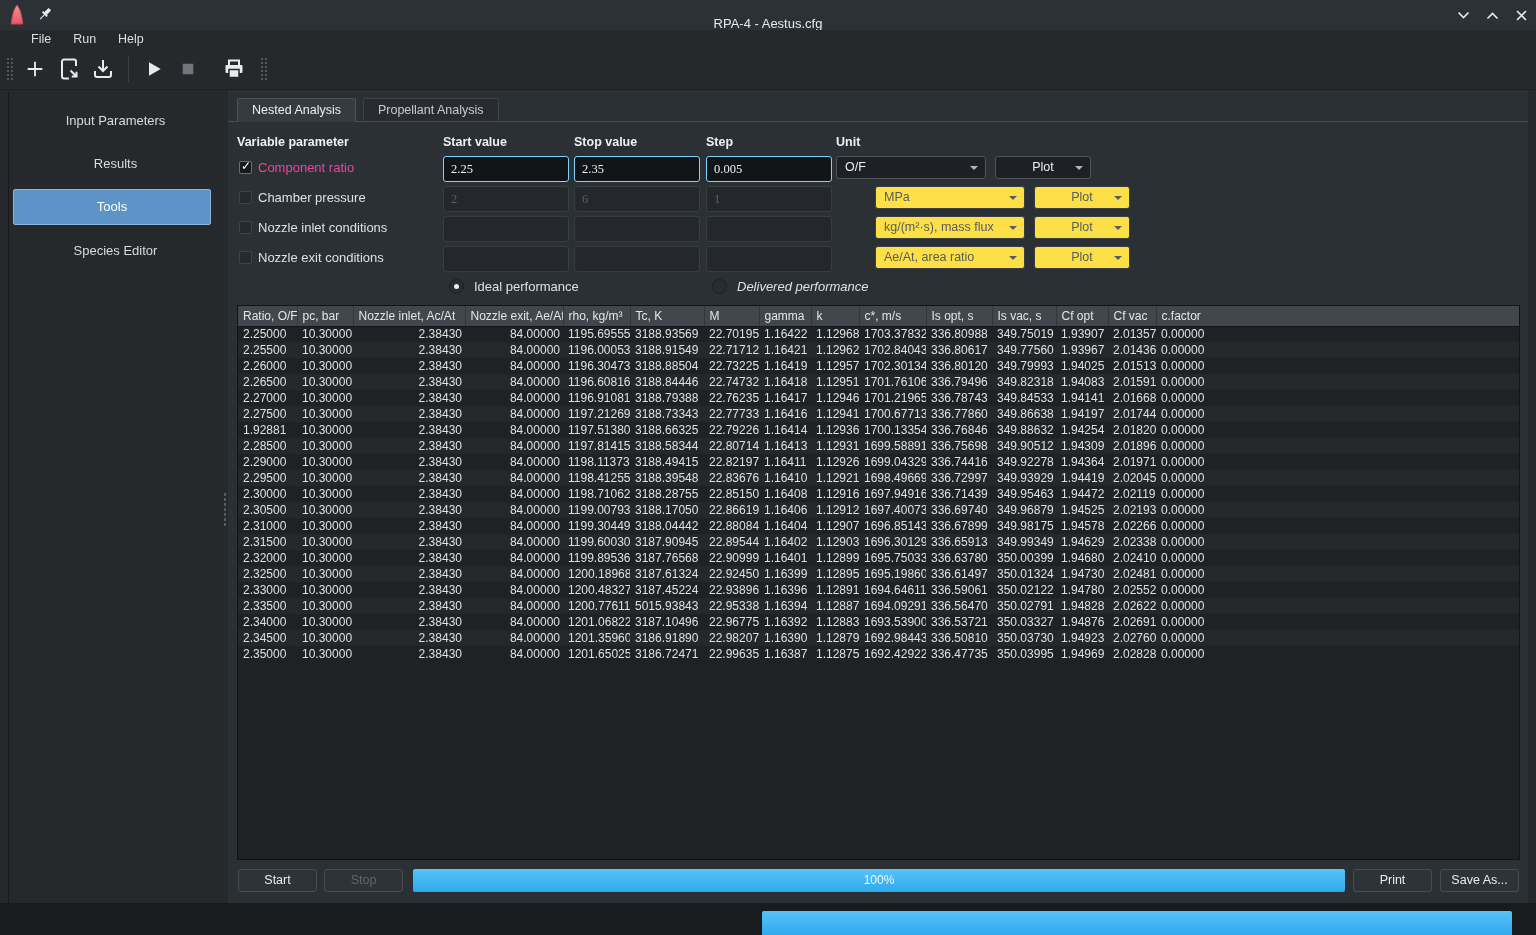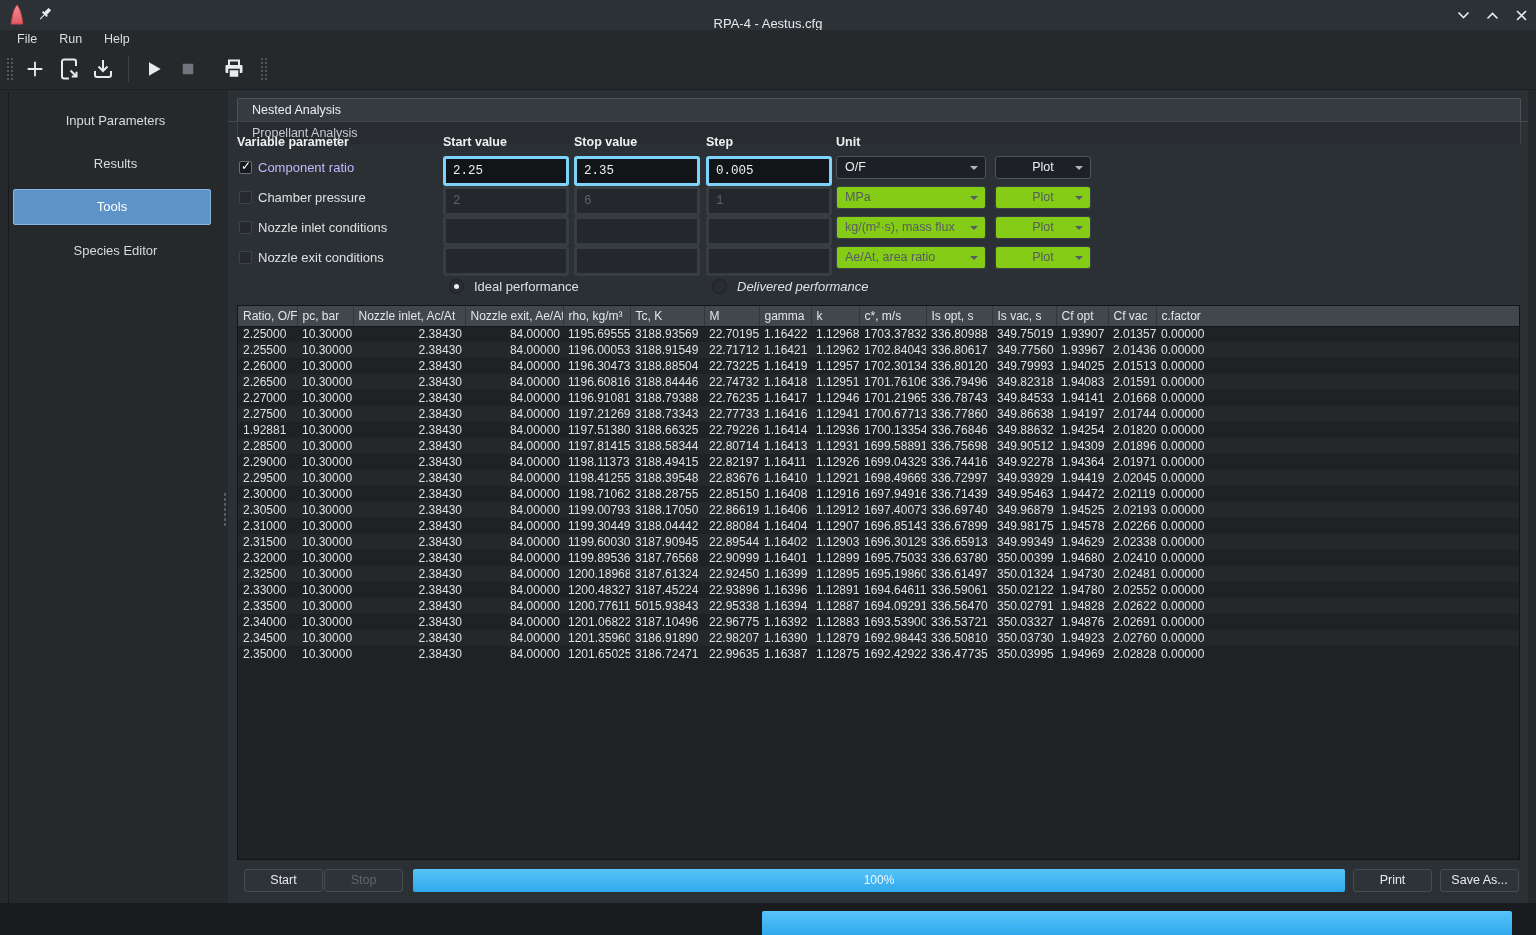--- a/index.html
+++ b/index.html
@@ -8,21 +8,21 @@
 
   
   .titlebar { position:absolute; left:0; top:0; width:1536px; height:30px; background:#2c3136; display:flex; align-items:center; }
   .titlebar .app-icon { margin-left:8px; }
   .titlebar .pin-icon { margin-left:12px; }
   .title-text { position:absolute; left:0; right:0; text-align:center; font-size:13px; color:#e6e9eb;margin-top:16px; }
   .win-controls { position:absolute; right:6px; top:0; height:30px; display:flex; align-items:center; gap:11px; }
   .win-btn { width:18px; height:18px; display:flex; align-items:center; justify-content:center; cursor:default; }
 
   
-  .menubar { position:absolute; left:0; top:30px; width:1536px; height:18px; display:flex; align-items:center; padding-left:6px; background:#26292c; }
+  .menubar { position:absolute; left:0; top:30px; width:1536px; height:18px; display:flex; align-items:center; padding-left:20px; background:#26292c; }
   .menu-item { font-size:12.5px; color:#dcdfe1; padding:0 11px; height:18px; line-height:18px; }
 
   
   .toolbar { position:absolute; left:0; top:48px; width:1536px; height:42px; background:#26292c; display:flex; align-items:center; border-bottom:1px solid #1d2023; }
   .tool-btn { width:34px; height:30px; display:flex; align-items:center; justify-content:center; }
   .drag-handle { width:8px; height:26px; margin:0 5px; background-image:radial-gradient(#51565b 1px, transparent 1.2px); background-size:4px 4px; background-position:1px 1px; }
   .tool-sep { width:1px; height:26px; background:#3b4045; margin:0 8px; }
 
   
   .sidebar { position:absolute; left:8px; top:92px; width:214px; height:811px; background:#26292c; border-left:1px solid #17191c; }
@@ -30,46 +30,46 @@
   .side-item.i0 { margin-top:17px; }
   .side-item.i1 { margin-top:19px;text-align:center; }
   .side-item.i3 { margin-top:14px; }
   .side-item.active { margin-top:13px; height:36px; line-height:34px; background:#5d93c7; border:1px solid #8ab5de; border-radius:2px; margin-left:4px; margin-right:11px; color:#ffffff; }
   .splitter { position:absolute; left:222px; top:92px; width:6px; height:811px; }
   .splitter .dots { position:absolute; left:1px; top:400px; width:5px; height:36px; background-image:radial-gradient(#565b60 1px, transparent 1.2px); background-size:4px 5px; }
 
   
   .main { position:absolute; left:228px; top:90px; width:1300px; height:813px; background:#2b3034; }
 
-  .tabbar { position:absolute; left:0; top:8px; width:1300px; height:24px; border-bottom:1px solid #454b51; display:flex; padding-left:9px;flex-direction:column; }
+  .tabbar { position:absolute; left:0; top:8px; width:1300px; height:24px; border-bottom:1px solid #454b51; display:flex; padding-left:9px; }
   .tab { height:23px; line-height:22px; padding:0 14px; font-size:12.5px; margin-right:7px; border:1px solid #3e4348; border-bottom:none; border-radius:2px 2px 0 0; background:#282c30; color:#c7cacd; }
   .tab.active { background:#353b41; border-color:#4c5258; color:#eceef0; height:24px; }
 
   
   .form-head { position:absolute; top:45px; font-size:12.5px; font-weight:bold; color:#eef0f2; }
   .fh0 { left:9px; } .fh1 { left:215px; } .fh2 { left:346px; } .fh3 { left:478px; } .fh4 { left:608px; }
 
   .frow { position:absolute; left:0; width:1300px; height:23px; }
   .fr0 { top:66px; } .fr1 { top:96px; } .fr2 { top:126px; } .fr3 { top:156px; }
 
   .checkbox { position:absolute; left:11px; top:5px; width:13px; height:13px; background:#26292d; border:1px solid #3e4348; border-radius:2px; }
   .checkbox.checked { background:#17191c; border-color:#6a7076; }
   .checkbox.checked::after { content:"✓"; position:absolute; left:1px; top:-3px; font-size:12px; color:#fff; }
-  .frow-label { position:absolute; left:30px; top:4px; font-size:13px; color:#c4b5fd; }
+  .frow-label { position:absolute; left:30px; top:4px; font-size:13px; color:#ec4899; }
   .frow.off .frow-label { color:#dee1e3; }
 
-  .tinput { position:absolute; top:0; width:126px; height:23px; background:#121517; border:3px solid #7dd3fc; border-radius:3px; color:#eceef0; font-size:12.5px; font-family:Liberation Mono, monospace; padding:12px 7px; outline:none; }
+  .tinput { position:absolute; top:0; width:126px; height:23px; background:#121517; border:1px solid #7dd3fc; border-radius:3px; color:#eceef0; font-size:12.5px; font-family:Liberation Serif, serif; padding:12px 7px; outline:none; }
   .in-start { left:215px; } .in-stop { left:346px; } .in-step { left:478px; }
   .frow.off .tinput { background:#24272b; border-color:#383d41; color:#5d6369; }
 
   .combo { position:absolute; top:0; height:23px; background:#1d2125; border:1px solid #4e545a; border-radius:3px; font-size:12.5px; color:#eceef0; line-height:21px; padding-left:8px; }
   .combo .arrow { position:absolute; right:7px; top:9px; width:0; height:0; border-left:4px solid transparent; border-right:4px solid transparent; border-top:4px solid #b2b6ba; }
   .combo-unit { left:608px; width:150px; }
   .combo-plot { left:767px; width:96px; text-align:center; padding-left:0; }
-  .frow.off .combo { background:#84cc16; border-color:#3a3f44; color:#565c62; }
+  .frow.off .combo { background:#fde047; border-color:#3a3f44; color:#565c62;margin-left:39px; }
   .frow.off .combo .arrow { border-top-color:#565c62; }
 
   .mode-row { position:absolute; left:0; top:188px; width:1300px; height:18px; }
   .radio { position:absolute; top:1px; width:15px; height:15px; border-radius:50%; background:#292d31; border:1px solid #1e2124; }
   .radio.selected::after { content:""; position:absolute; left:4px; top:4px; width:5px; height:5px; border-radius:50%; background:#eceef0; }
   .r-ideal { left:221px; } .r-deliv { left:484px; }
   .mode-label { position:absolute; top:1px; font-size:13px; color:#dee1e3; }
   .ml-ideal { left:246px; } .ml-deliv { left:509px;font-style:italic; }
 
   
@@ -77,21 +77,21 @@
   table { border-collapse:collapse; table-layout:fixed; width:1282px; }
   thead th { background:#41474d; color:#e3e6e8; font-weight:normal; font-size:12px; text-align:left; height:20px; padding:0 0 0 5px; border-right:1px solid #32373c; border-bottom:1px solid #141719; white-space:nowrap; overflow:hidden; }
   thead th:last-child { border-right:none; }
   tbody td { height:16px; font-size:12px; color:#dee1e3; padding:0 0 0 5px; white-space:nowrap; overflow:hidden; }
   tbody td.ra { text-align:right; padding:0 3px 0 0; }
   tbody tr:nth-child(odd) td { background:#1e2225; }
   tbody tr:nth-child(even) td { background:#24282b; }
 
   
   .btn { position:absolute; top:779px; height:23px; width:79px; background:#2e3338; border:1px solid #474c52; border-radius:3px; color:#e8eaec; font-size:12.5px; text-align:center; line-height:21px; }
-  .btn-start { left:16px; }
+  .btn-start { left:10px; }
   .btn-stop  { left:96px; color:#60666c; }
   .btn-print { left:1125px; }
   .btn-save  { left:1212px; }
   .progress { position:absolute; left:185px; top:779px; width:932px; height:23px; border-radius:2px; background:linear-gradient(#58c3f8, #2fa9ec); text-align:center; line-height:23px; font-size:12px; color:#f4f6f7; }
 
   
   .footer { position:absolute; left:0; top:903px; width:1536px; height:32px; background:#191c1f; }
   .footer-progress { position:absolute; left:762px; top:8px; width:750px; height:24px; border-radius:2px 2px 0 0; background:linear-gradient(#58c3f8, #2fa9ec); }
 
   svg { display:block; }

